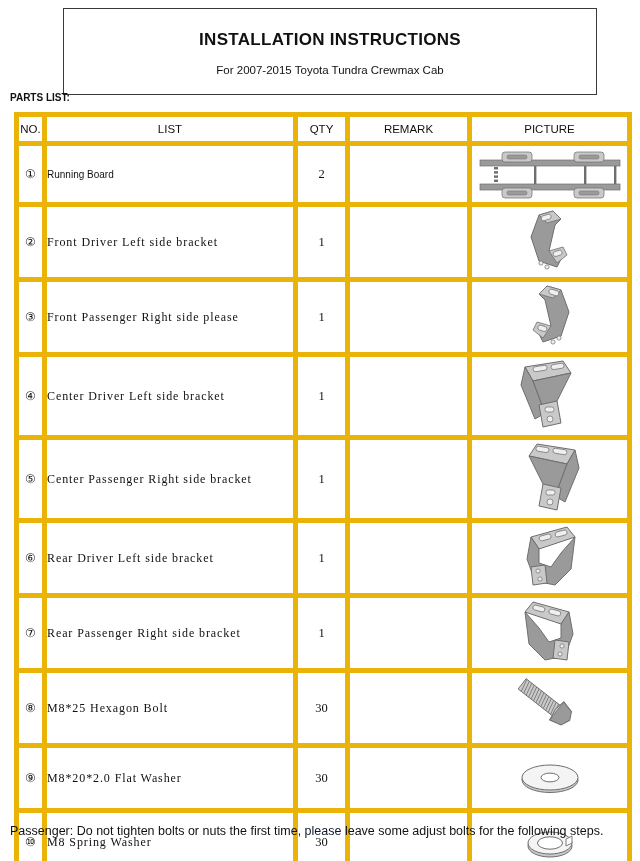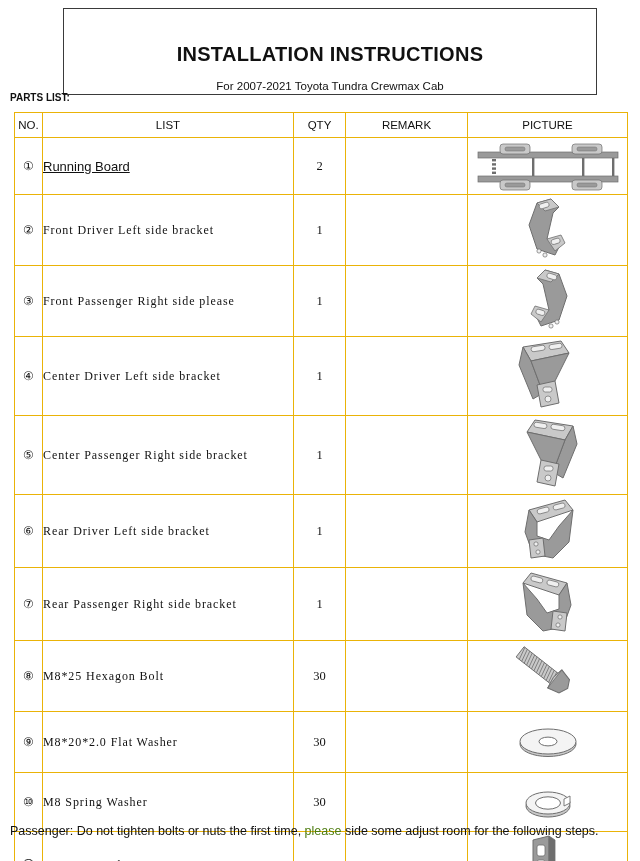--- a/index.html
+++ b/index.html
@@ -22,24 +22,24 @@
     left: 63px;
     top: 8px;
     width: 534px;
     height: 87px;
     border: 1.5px solid #3a3a3a;
     box-sizing: border-box;
     background: #ffffff;
   }
   .title-main {
     text-align: center;
-    font-size: 20px;
+    font-size: 17px;
     font-weight: bold;
     letter-spacing: 0.3px;
-    margin-top: 34px;
+    margin-top: 21px;
     font-family: "Liberation Sans", sans-serif;
   }
   .title-sub {
     text-align: center;
     font-size: 11.5px;
     font-weight: normal;
     margin-top: 14px;
     font-family: "Liberation Sans", sans-serif;
   }
 
@@ -56,21 +56,21 @@
   
   .parts-table {
     position: absolute;
     left: 14px;
     top: 112px;
     width: 613px;
     border-collapse: collapse;
     table-layout: fixed;
   }
   .parts-table td, .parts-table th {
-    border: 1px solid #eab308;
+    border: 5px solid #eab308;
     padding: 0;
     vertical-align: middle;
     background: #ffffff;
   }
   .col-no    { width: 28px; }
   .col-name  { width: 251px; }
   .col-qty   { width: 52px; }
   .col-rem   { width: 122px; }
   .col-pic   { width: 160px; }
 
@@ -91,22 +91,21 @@
     text-align: left;
     padding-left: 10px;
     font-size: 12px;
     font-family: "Liberation Serif", serif;
     letter-spacing: 0.9px;
     white-space: nowrap;
   }
   .cell-name.sans {
     font-family: "Liberation Sans", sans-serif;
     letter-spacing: 0;
-    font-size: 13px;
-    text-decoration: underline;
+    font-size: 10px;
   }
   .cell-qty {
     text-align: center;
     font-size: 12.5px;
     font-family: "Liberation Serif", serif;
   }
   .cell-remark { }
   .cell-pic {
     text-align: center;
     padding: 2px 0;
@@ -116,28 +115,28 @@
   
   .footer-note {
     position: absolute;
     left: 10px;
     top: 822px;
     width: 620px;
     font-size: 12.5px;
     line-height: 18px;
     font-family: "Liberation Sans", sans-serif;
   }
-  .footer-note .hl { color: #4d7c0f; }
+  .footer-note .hl { color: #0f172a; }
 </style>
 </head>
 <body>
 
 <div class="title-box">
   <div class="title-main">INSTALLATION INSTRUCTIONS</div>
-  <div class="title-sub">For 2007-2021 Toyota Tundra Crewmax Cab</div>
+  <div class="title-sub">For 2007-2015 Toyota Tundra Crewmax Cab</div>
 </div>
 
 <div class="parts-label">PARTS LIST:</div>
 
 <table class="parts-table">
   <colgroup>
     <col class="col-no">
       <col class="col-name">
       <col class="col-qty">
       <col class="col-rem">
@@ -360,14 +359,14 @@
             <path d="M30 48 L50 56 L50 60 L30 52 Z" fill="#6e6e6e" stroke="#6e6e6e" stroke-width="0.8"></path>
             <ellipse cx="48" cy="50.5" rx="6" ry="2.3" fill="#ffffff" stroke="#6e6e6e" stroke-width="0.8"></ellipse>
             <path d="M46 4 L52 8 L52 48 L46 44 Z" fill="#6e6e6e" stroke="#6e6e6e" stroke-width="0.8"></path>
           </svg>
         </td>
       </tr>
     </tbody>
 </table>
 
 <div class="footer-note">
-  <span>Passenger: Do not tighten bolts or nuts the first time, </span><span class="hl">please</span><span> side some adjust room for the following steps.</span>
+  <span>Passenger: Do not tighten bolts or nuts the first time, </span><span class="hl">please</span><span> leave some adjust bolts for the following steps.</span>
 </div>
 
 </body></html>

